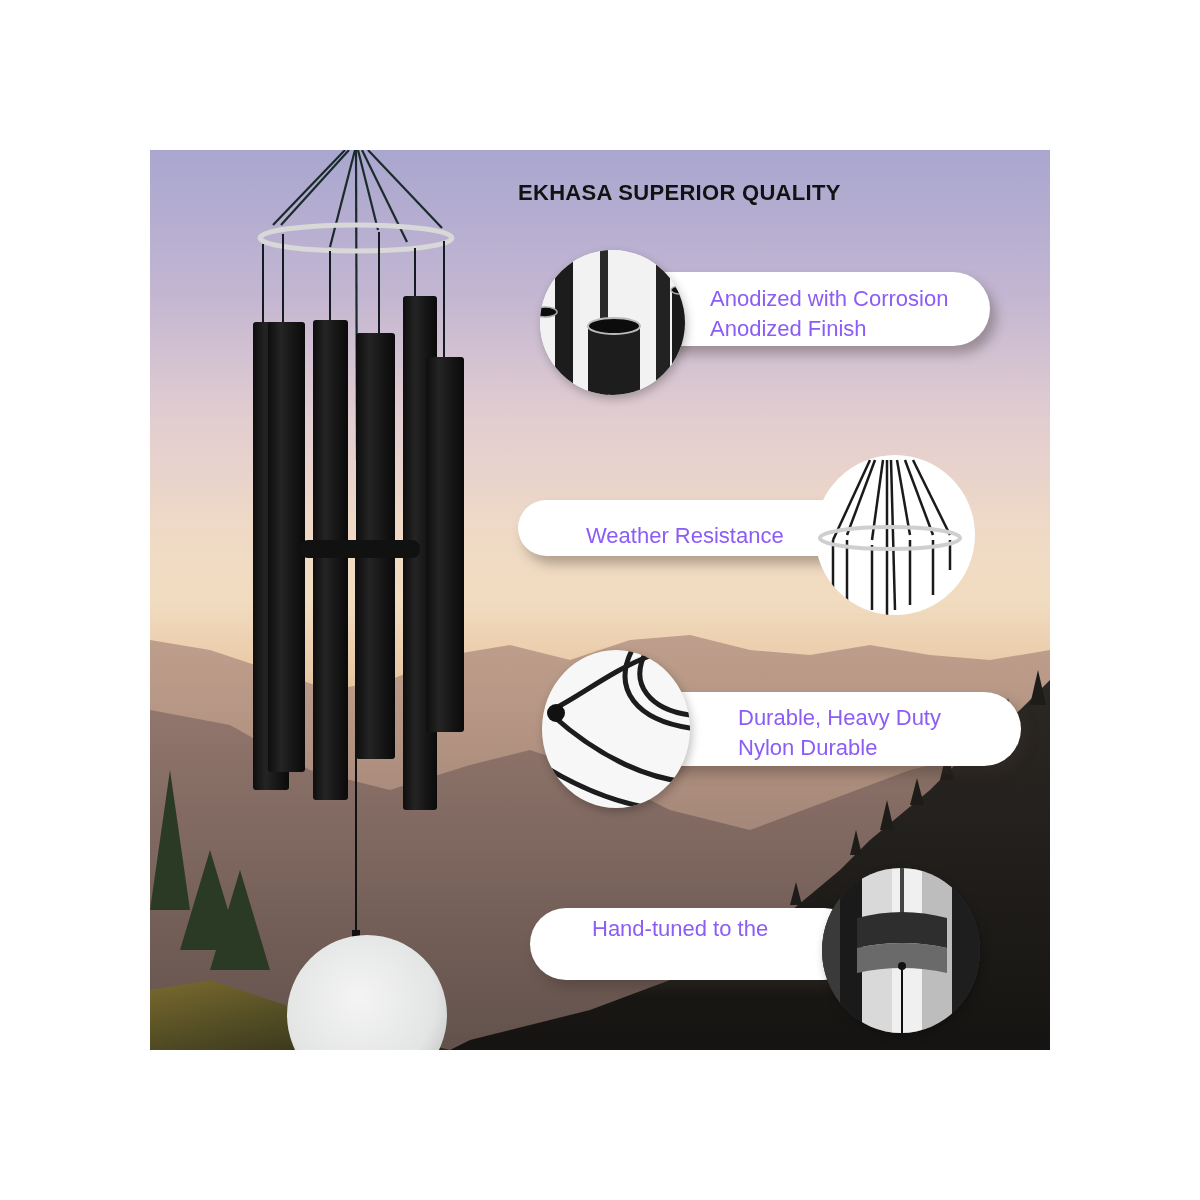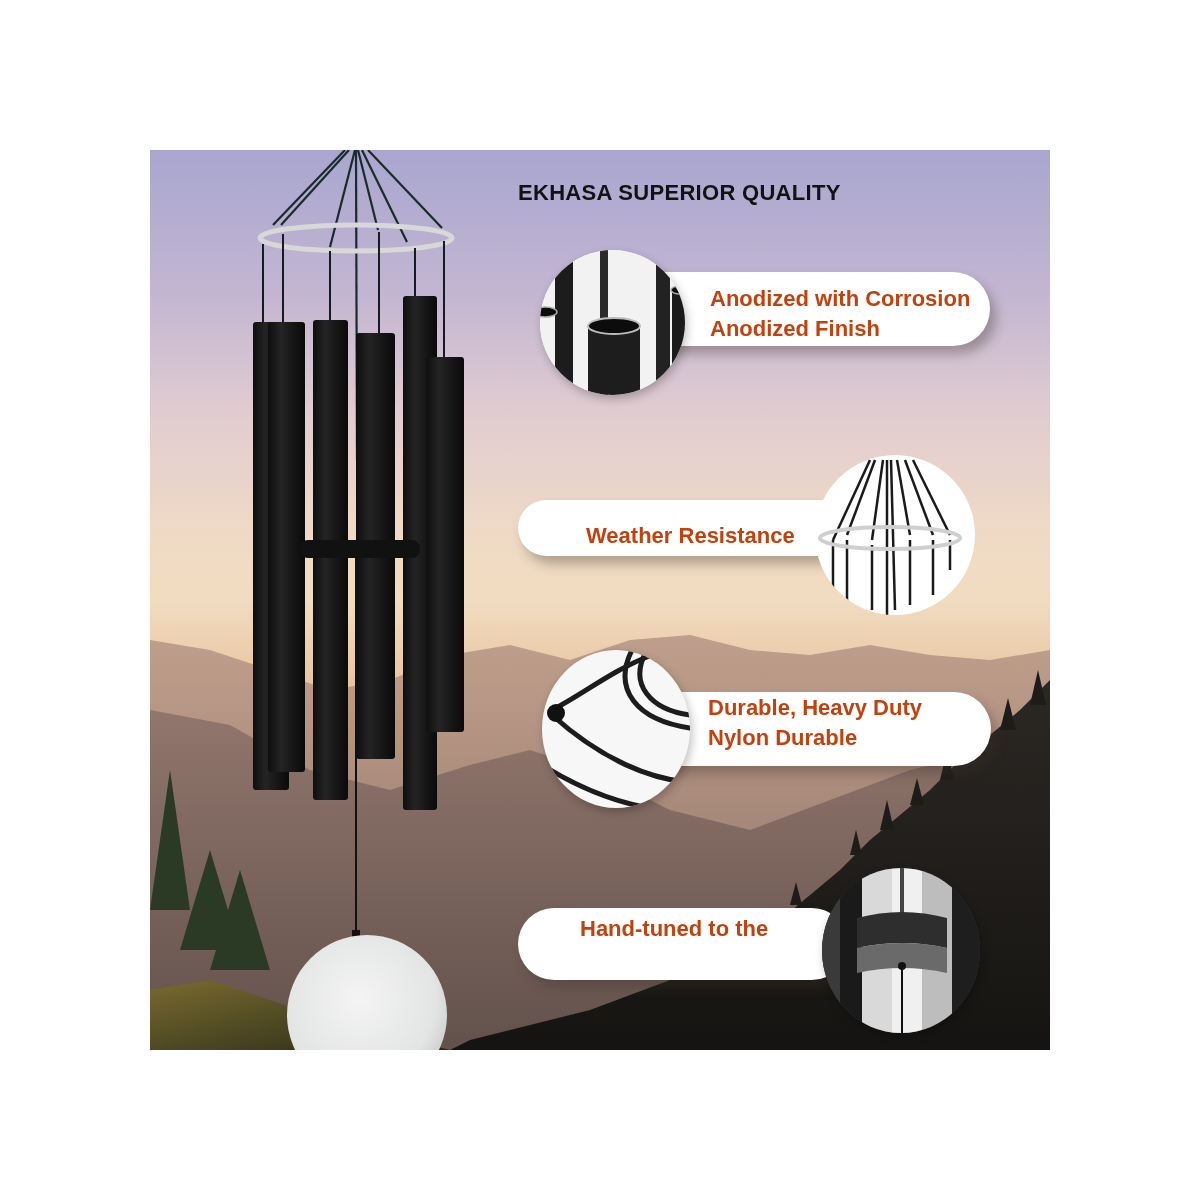--- a/index.html
+++ b/index.html
@@ -9,21 +9,21 @@
     background: linear-gradient(180deg, #a9a6cf 0%, #c3b6d2 16%, #e2cdd0 30%, #efd9c6 42%, #f1dcc0 50%, #e9c9a6 58%, #d6ad8c 66%, #a98a78 76%, #6f5c52 86%, #2b2520 100%);
   }
   .mtn-back { position: absolute; left: 0; top: 0; width: 900px; height: 900px; }
   .title {
     position: absolute; left: 368px; top: 30px; width: 500px; font-size: 22px; font-weight: bold;
     color: #121212; letter-spacing: 0.3px; white-space: nowrap;
   }
   .pill {
     position: absolute; background: #ffffff; border-radius: 40px;
     box-shadow: 6px 8px 12px rgba(60,50,40,0.35);
-    color: #c2410c; font-size: 22px; line-height: 30px; font-weight: bold;
+    color: #8b5cf6; font-size: 22px; line-height: 30px;
   }
   .pill span { display: block; }
   .circle {
     position: absolute; border-radius: 50%; overflow: hidden; background: #f4f4f4;
     box-shadow: 2px 4px 10px rgba(0,0,0,0.25);
   }
   .chime { position: absolute; left: 0; top: 0; width: 900px; height: 900px; }
 </style>
 </head>
 <body>
@@ -167,38 +167,38 @@
         <line x1="32" y1="85" x2="32" y2="150"></line>
         <line x1="57" y1="90" x2="57" y2="155"></line>
         <line x1="95" y1="85" x2="95" y2="150"></line>
         <line x1="118" y1="85" x2="118" y2="140"></line>
         <line x1="135" y1="85" x2="135" y2="115"></line>
       </g>
       <ellipse cx="75" cy="83" rx="70" ry="11" fill="none" stroke="#cfcfcf" stroke-width="4"></ellipse>
     </svg>
   </div>
 
-  <div class="pill" style="left:426px; top:542px; width:415px; height:74px; padding:1px 0 0 132px; box-sizing:border-box;">
+  <div class="pill" style="left:456px; top:542px; width:415px; height:74px; padding:11px 0 0 132px; box-sizing:border-box;">
     <span>Durable, Heavy Duty</span>
     <span>Nylon Durable</span>
   </div>
   <div class="circle" style="left:392px; top:500px; width:148px; height:158px; background:#f7f7f7;">
     <svg width="148" height="158" viewBox="0 0 148 158">
       <g fill="none" stroke="#1c1c1c" stroke-width="5" stroke-linecap="round">
         <path d="M10 60 C 40 45, 70 20, 110 5"></path>
         <path d="M10 65 C 60 110, 110 130, 148 132"></path>
         <path d="M0 115 C 40 140, 80 155, 120 160"></path>
         <path d="M90 0 C 70 40, 95 70, 148 78"></path>
         <path d="M105 0 C 85 35, 110 60, 148 65"></path>
       </g>
       <circle cx="14" cy="63" r="9" fill="#111"></circle>
     </svg>
   </div>
 
-  <div class="pill" style="left:368px; top:758px; width:330px; height:72px; padding:6px 0 12px 62px; box-sizing:border-box;">
+  <div class="pill" style="left:380px; top:758px; width:330px; height:72px; padding:6px 0 12px 62px; box-sizing:border-box;">
     <span>Hand-tuned to the</span>
   </div>
   <div class="circle" style="left:672px; top:718px; width:158px; height:165px; background:#2a2a2a;">
     <svg width="158" height="165" viewBox="0 0 158 165">
       <rect x="0" y="0" width="158" height="165" fill="#3a3a3a"></rect>
       <rect x="18" y="0" width="22" height="165" fill="#1a1a1a"></rect>
       <rect x="40" y="0" width="30" height="165" fill="#d9d9d9"></rect>
       <rect x="70" y="0" width="30" height="165" fill="#f0f0f0"></rect>
       <rect x="78" y="0" width="4" height="60" fill="#444"></rect>
       <rect x="100" y="0" width="30" height="165" fill="#bdbdbd"></rect>

